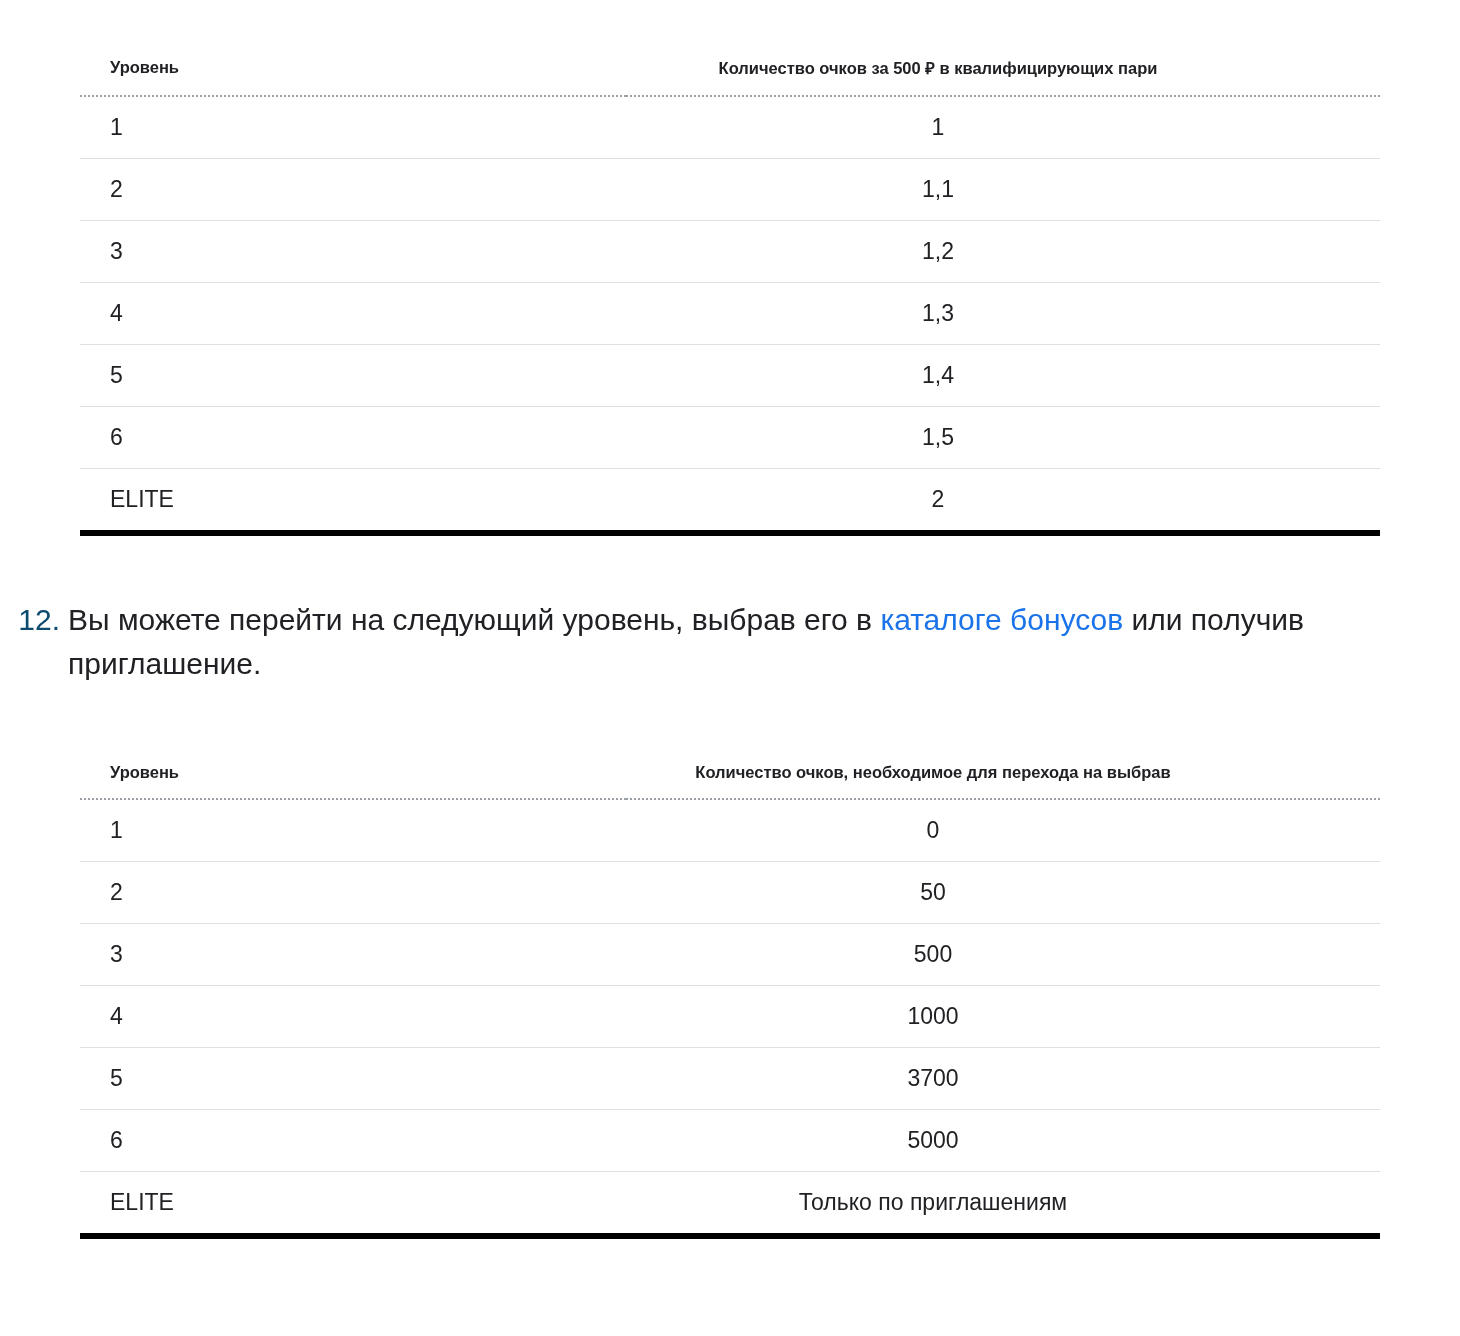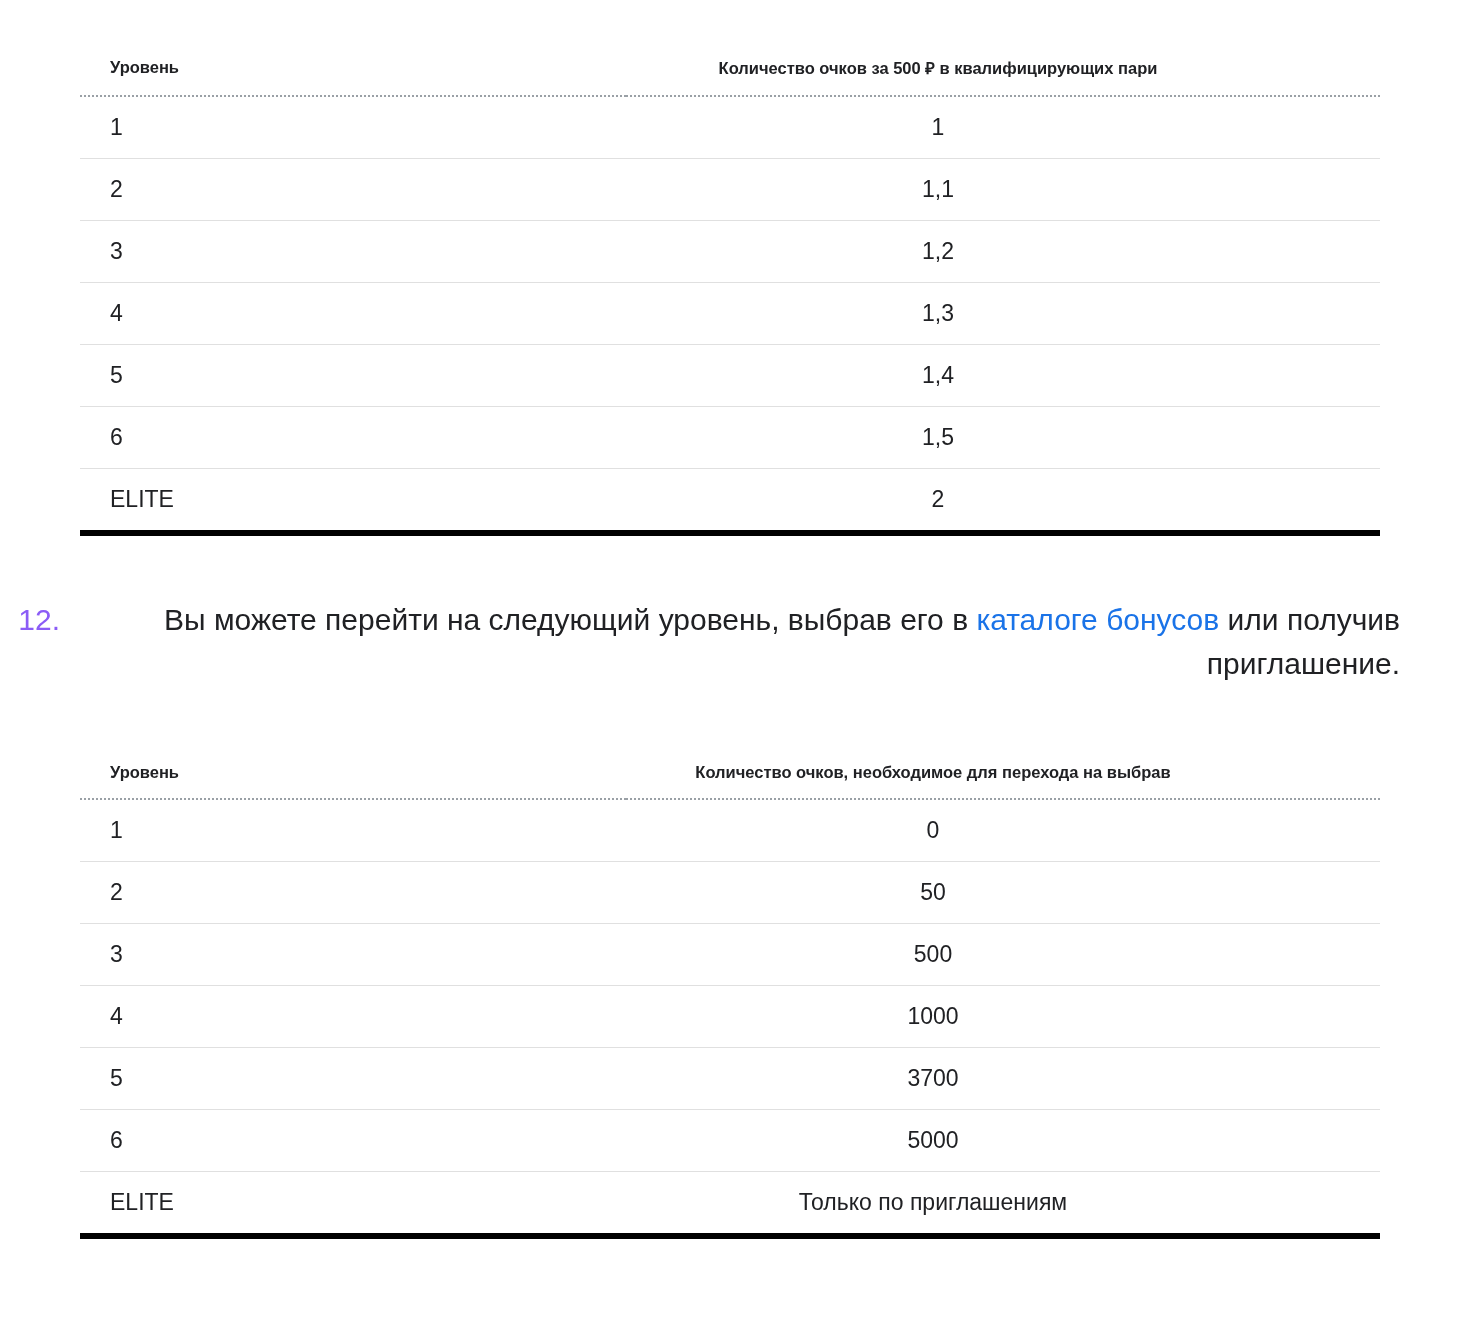--- a/index.html
+++ b/index.html
@@ -79,32 +79,31 @@
   
   .list-item {
     display: flex;
     align-items: flex-start;
     margin: 62px 0 0 0;
     padding: 0 60px 0 8px;
   }
   .list-num {
     font-size: 30px;
     line-height: 1.45;
-    color: #8b5cf6;
+    color: #0c4a6e;
     flex: 0 0 auto;
     width: 52px;
     text-align: right;
     padding-right: 8px;
   }
   .list-text {
     font-size: 30px;
     line-height: 1.45;
     color: #202124;
     flex: 1 1 auto;
-    text-align: right;
   }
   .link {
     color: #1a73e8;
     text-decoration: none;
     cursor: pointer;
   }
   .spacer-top { height: 28px; }
   .spacer-mid { height: 50px; }
 </style>
 </head>

